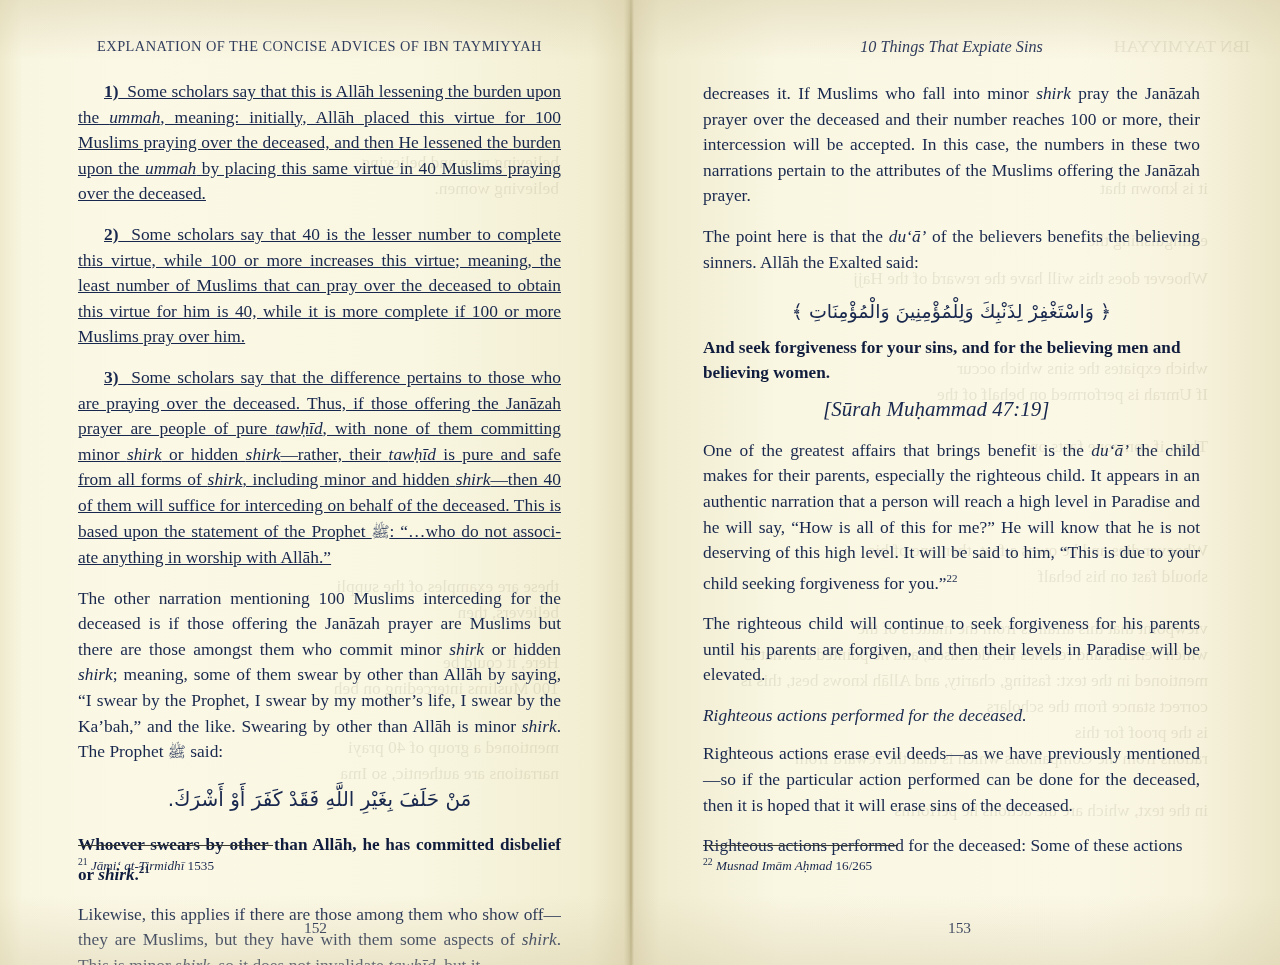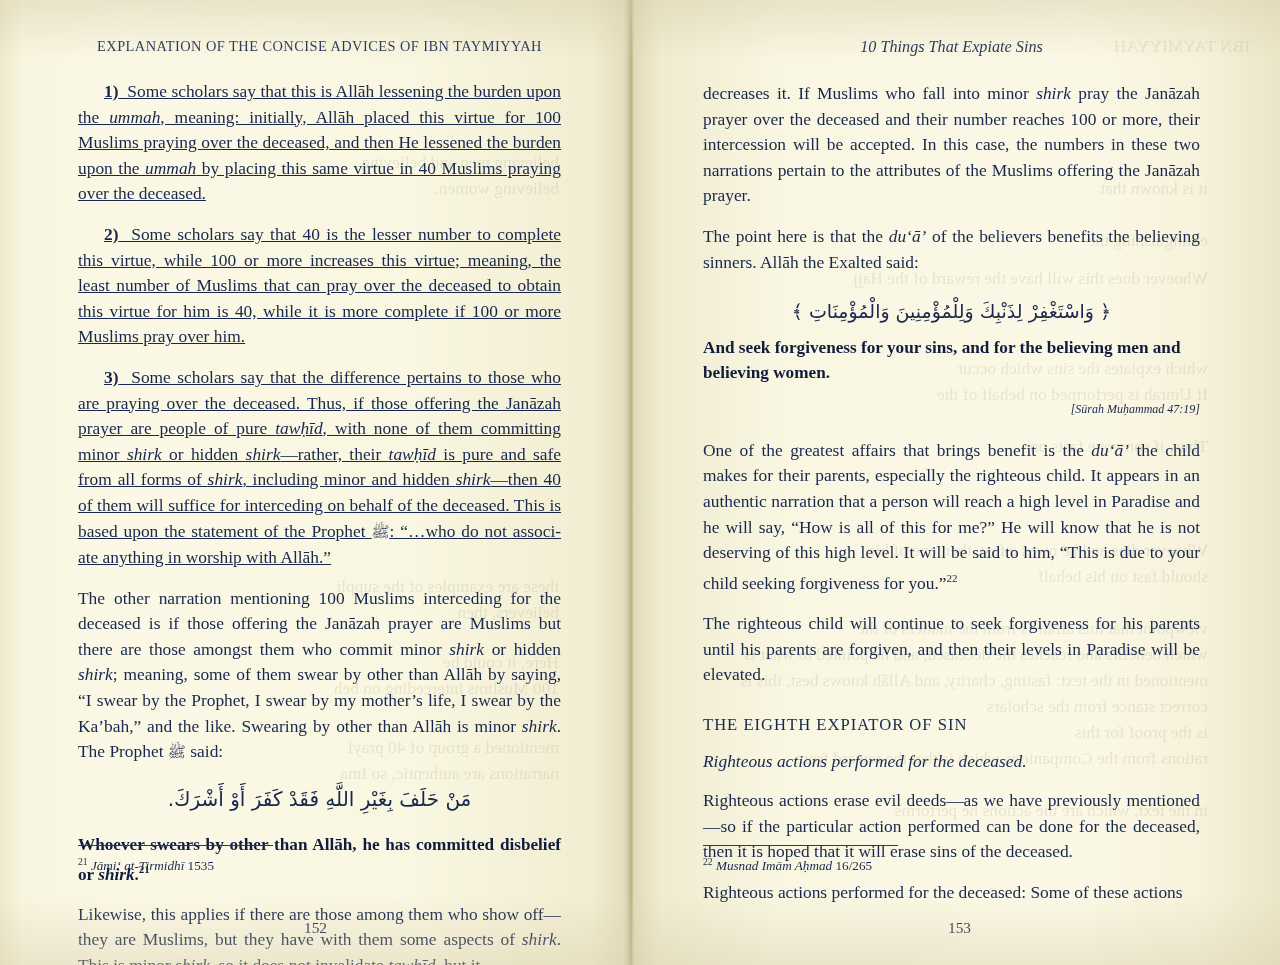--- a/index.html
+++ b/index.html
@@ -97,23 +97,23 @@
     color: #101c3d;
     font-size: 17.2px;
     line-height: 25px;
     margin: 0 0 14px 0;
     text-indent: 0;
   }
   .translation.centered { text-align: left; margin-bottom: 12px; }
   .translation .fn { font-size: 11px; vertical-align: super; font-weight: bold; }
 
   .source-ref {
-    text-align: right;
+    text-align: left;
     font-style: italic;
-    font-size: 12px;
+    font-size: 21px;
     color: #18274d;
     margin: 8px 0 16px 0;
     padding-left: 120px;
   }
 
   .section-head {
     color: #18274d;
     font-size: 16.6px;
     letter-spacing: 1.0px;
     text-transform: uppercase;
@@ -296,21 +296,20 @@
 
       <p>One of the greatest affairs that brings benefit is the <i>du‘ā’</i> the child
          makes for their parents, especially the righteous child. It appears
          in an authentic narration that a person will reach a high level in
          Paradise and he will say, “How is all of this for me?” He will know
          that he is not deserving of this high level. It will be said to him,
          “This is due to your child seeking forgiveness for you.”<span class="fnref">22</span></p>
 
       <p>The righteous child will continue to seek forgiveness for his parents until his parents are forgiven, and then their levels in Paradise will be elevated.</p>
 
-      <div class="section-head">THE EIGHTH EXPIATOR OF SIN</div>
 
       <p class="tight">Righteous actions performed for the deceased.</p>
 
       <p>Righteous actions erase evil deeds—as we have previously mentioned—so if the particular action performed can be done for the deceased, then it is hoped that it will erase sins of the deceased.</p>
 
       <p>Righteous actions performed for the deceased: Some of these actions</p>
     </div>
 
     <div class="footnote-zone">
       <div class="fn-rule"></div>

